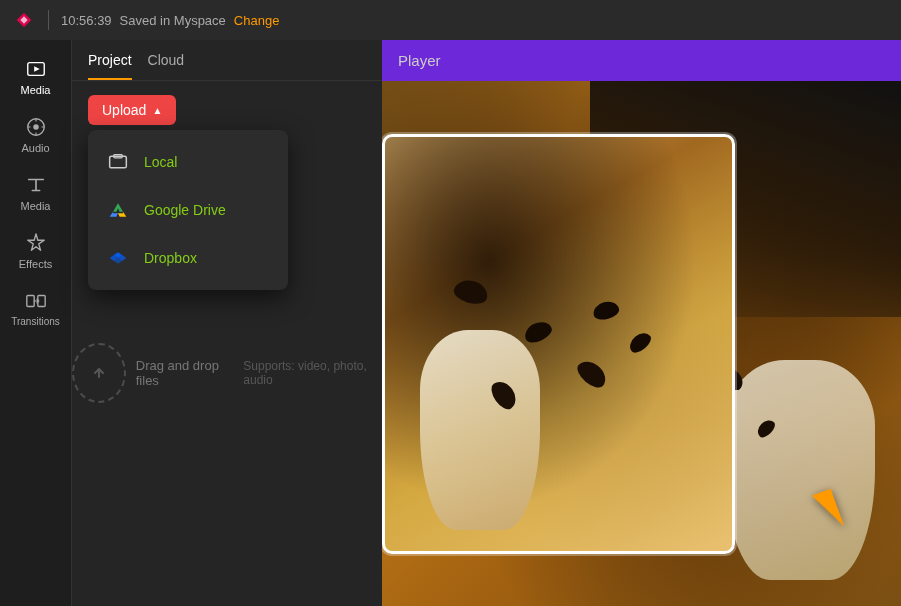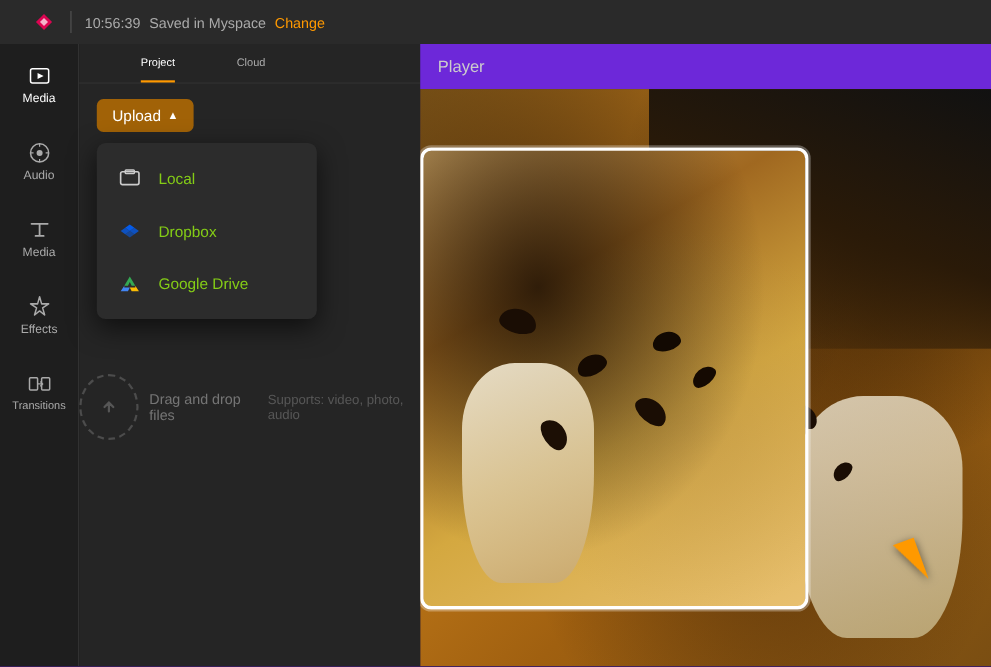--- a/index.html
+++ b/index.html
@@ -12,21 +12,21 @@
       display: flex;
       flex-direction: column;
     }
 
     
     .top-bar {
       height: 40px;
       background: #2a2a2a;
       display: flex;
       align-items: center;
-      padding: 0 28px;
+      padding: 0 12px;
       gap: 8px;
       flex-shrink: 0;
     }
     .top-bar-logo {
       width: 24px;
       height: 24px;
       display: flex;
       align-items: center;
       justify-content: center;
     }
@@ -59,21 +59,21 @@
     }
 
     
     .left-sidebar {
       width: 72px;
       background: #1e1e1e;
       display: flex;
       flex-direction: column;
       align-items: center;
       padding-top: 8px;
-      gap: 12px;
+      gap: 0;
       flex-shrink: 0;
       border-right: 1px solid #333;
     }
     .sidebar-item {
       width: 100%;
       display: flex;
       flex-direction: column;
       align-items: center;
       justify-content: center;
       padding: 10px 4px;
@@ -99,40 +99,39 @@
       position: relative;
     }
 
     .panel-tabs {
       display: flex;
       padding: 12px 16px 0;
       gap: 16px;
       border-bottom: 1px solid #333;
     }
     .panel-tab {
-      font-size: 10px;
+      font-size: 14px;
       color: #aaa;
       padding-bottom: 10px;
       cursor: pointer;
       border-bottom: 2px solid transparent;
-      margin-left: 40px;
     }
     .panel-tab.active {
       color: #fff;
       border-bottom: 2px solid #f90;
     }
 
     .panel-toolbar {
       padding: 14px 16px;
       display: flex;
       align-items: center;
     }
 
     .upload-btn {
-      background: #a16207;
+      background: #ef4444;
       border: none;
       color: #fff;
       font-size: 14px;
       padding: 7px 14px;
       border-radius: 6px;
       cursor: pointer;
       display: flex;
       align-items: center;
       gap: 6px;
     }
@@ -395,38 +394,38 @@
           <svg width="20" height="20" viewBox="0 0 24 24" fill="none">
             <rect x="2" y="5" width="20" height="14" rx="2" stroke="#ccc" stroke-width="1.8"></rect>
             <rect x="7" y="3" width="10" height="4" rx="1" stroke="#ccc" stroke-width="1.5"></rect>
           </svg>
         </div>
         <span>Local</span>
       </div>
       <div class="dropdown-item">
         <div class="dropdown-icon">
           <svg width="20" height="20" viewBox="0 0 24 24" fill="none">
+            <path d="M12 4L6 14h4l2-4 2 4h4L12 4z" fill="#34A853"></path>
+            <path d="M6 14L2 20h8l2-4H6v-2z" fill="#4285F4"></path>
+            <path d="M18 14l4 6h-8l-2-4h6v-2z" fill="#FBBC04"></path>
+          </svg>
+        </div>
+        <span>Google Drive</span>
+      </div>
+      <div class="dropdown-item">
+        <div class="dropdown-icon">
+          <svg width="20" height="20" viewBox="0 0 24 24" fill="none">
             <path d="M12 5l-5 3.5 5 3.5 5-3.5L12 5z" fill="#0061FF" opacity="0.9"></path>
             <path d="M7 8.5L2 12l5 3.5 5-3.5L7 8.5z" fill="#0061FF" opacity="0.7"></path>
             <path d="M17 8.5L12 12l5 3.5 5-3.5L17 8.5z" fill="#0061FF" opacity="0.7"></path>
             <path d="M7 15.5L12 19l5-3.5-5-3.5L7 15.5z" fill="#0061FF" opacity="0.5"></path>
           </svg>
         </div>
         <span>Dropbox</span>
       </div>
-      <div class="dropdown-item">
-        <div class="dropdown-icon">
-          <svg width="20" height="20" viewBox="0 0 24 24" fill="none">
-            <path d="M12 4L6 14h4l2-4 2 4h4L12 4z" fill="#34A853"></path>
-            <path d="M6 14L2 20h8l2-4H6v-2z" fill="#4285F4"></path>
-            <path d="M18 14l4 6h-8l-2-4h6v-2z" fill="#FBBC04"></path>
-          </svg>
-        </div>
-        <span>Google Drive</span>
-      </div>
     </div>
 
     <div class="drag-drop-area">
       <div class="drag-drop-circle">
         <svg width="24" height="24" viewBox="0 0 24 24" fill="none">
           <path d="M12 16V8M8 12l4-4 4 4" stroke="#777" stroke-width="2" stroke-linecap="round"></path>
         </svg>
       </div>
       <span class="drag-drop-text">Drag and drop files</span>
       <span class="drag-drop-subtext">Supports: video, photo, audio</span>

